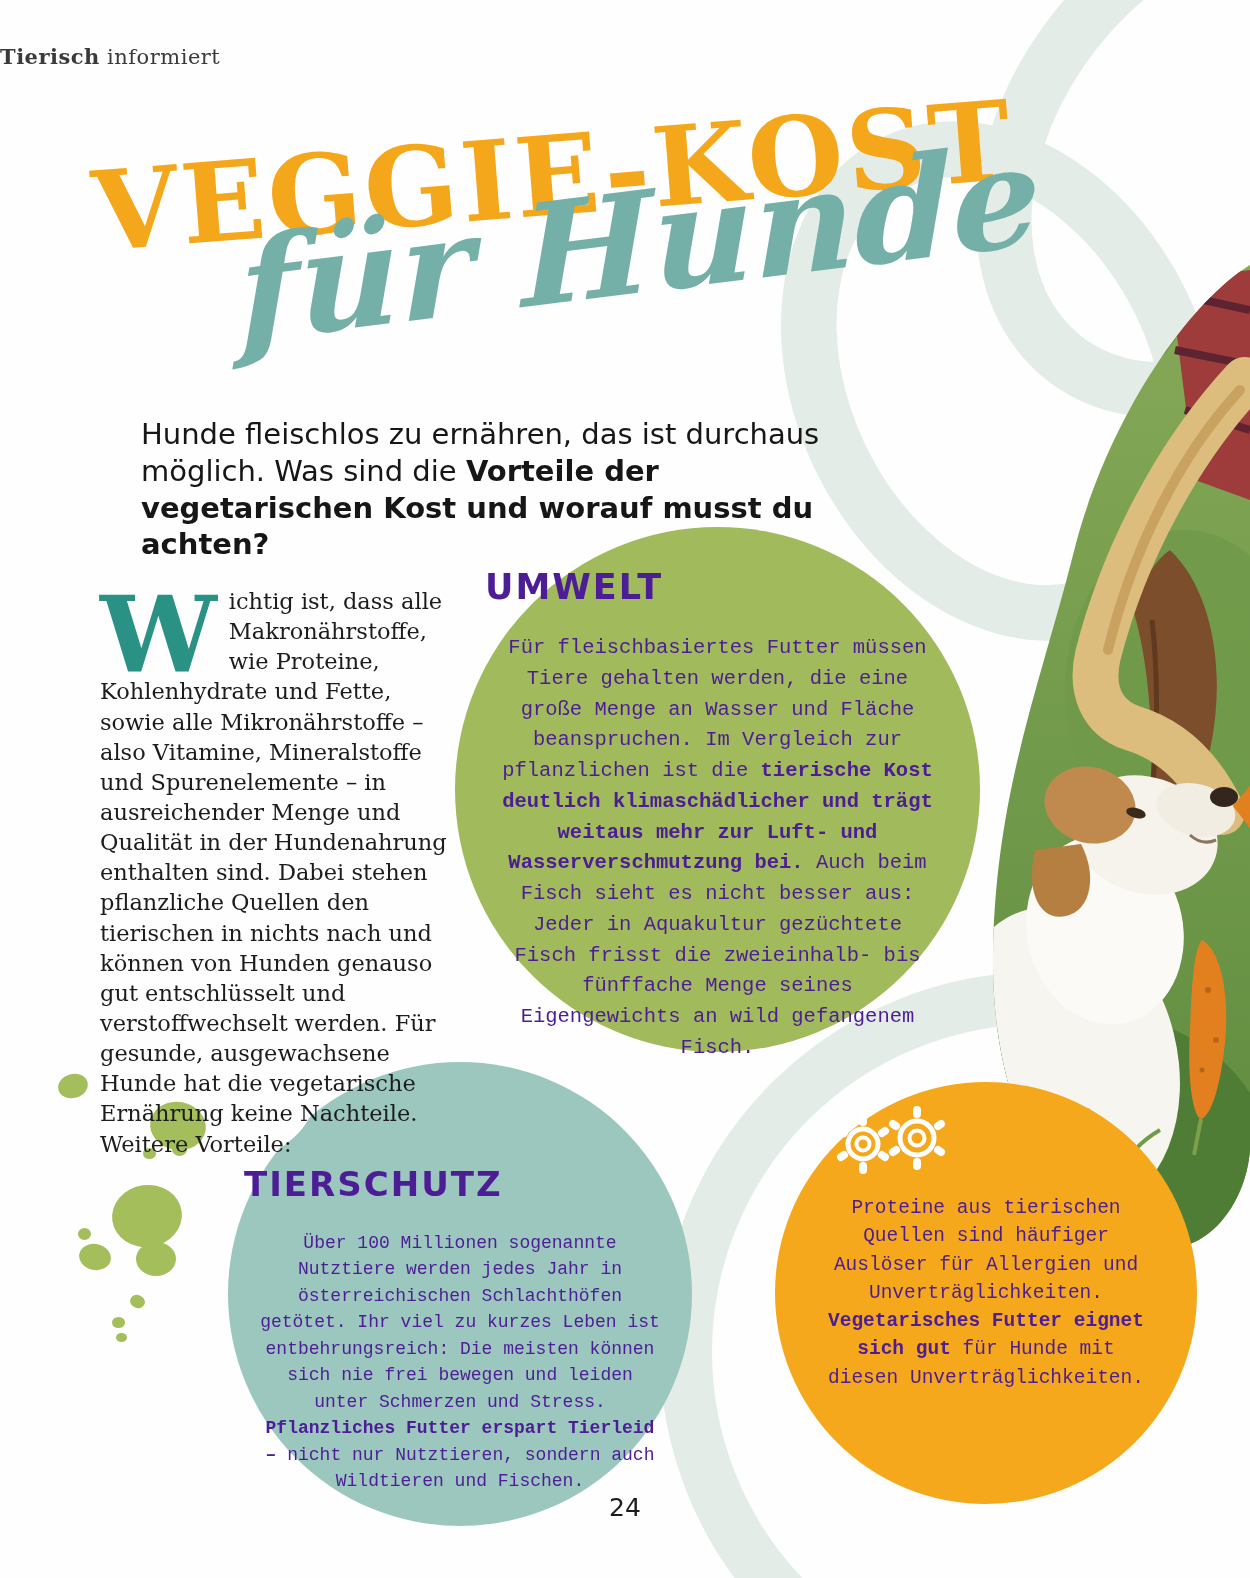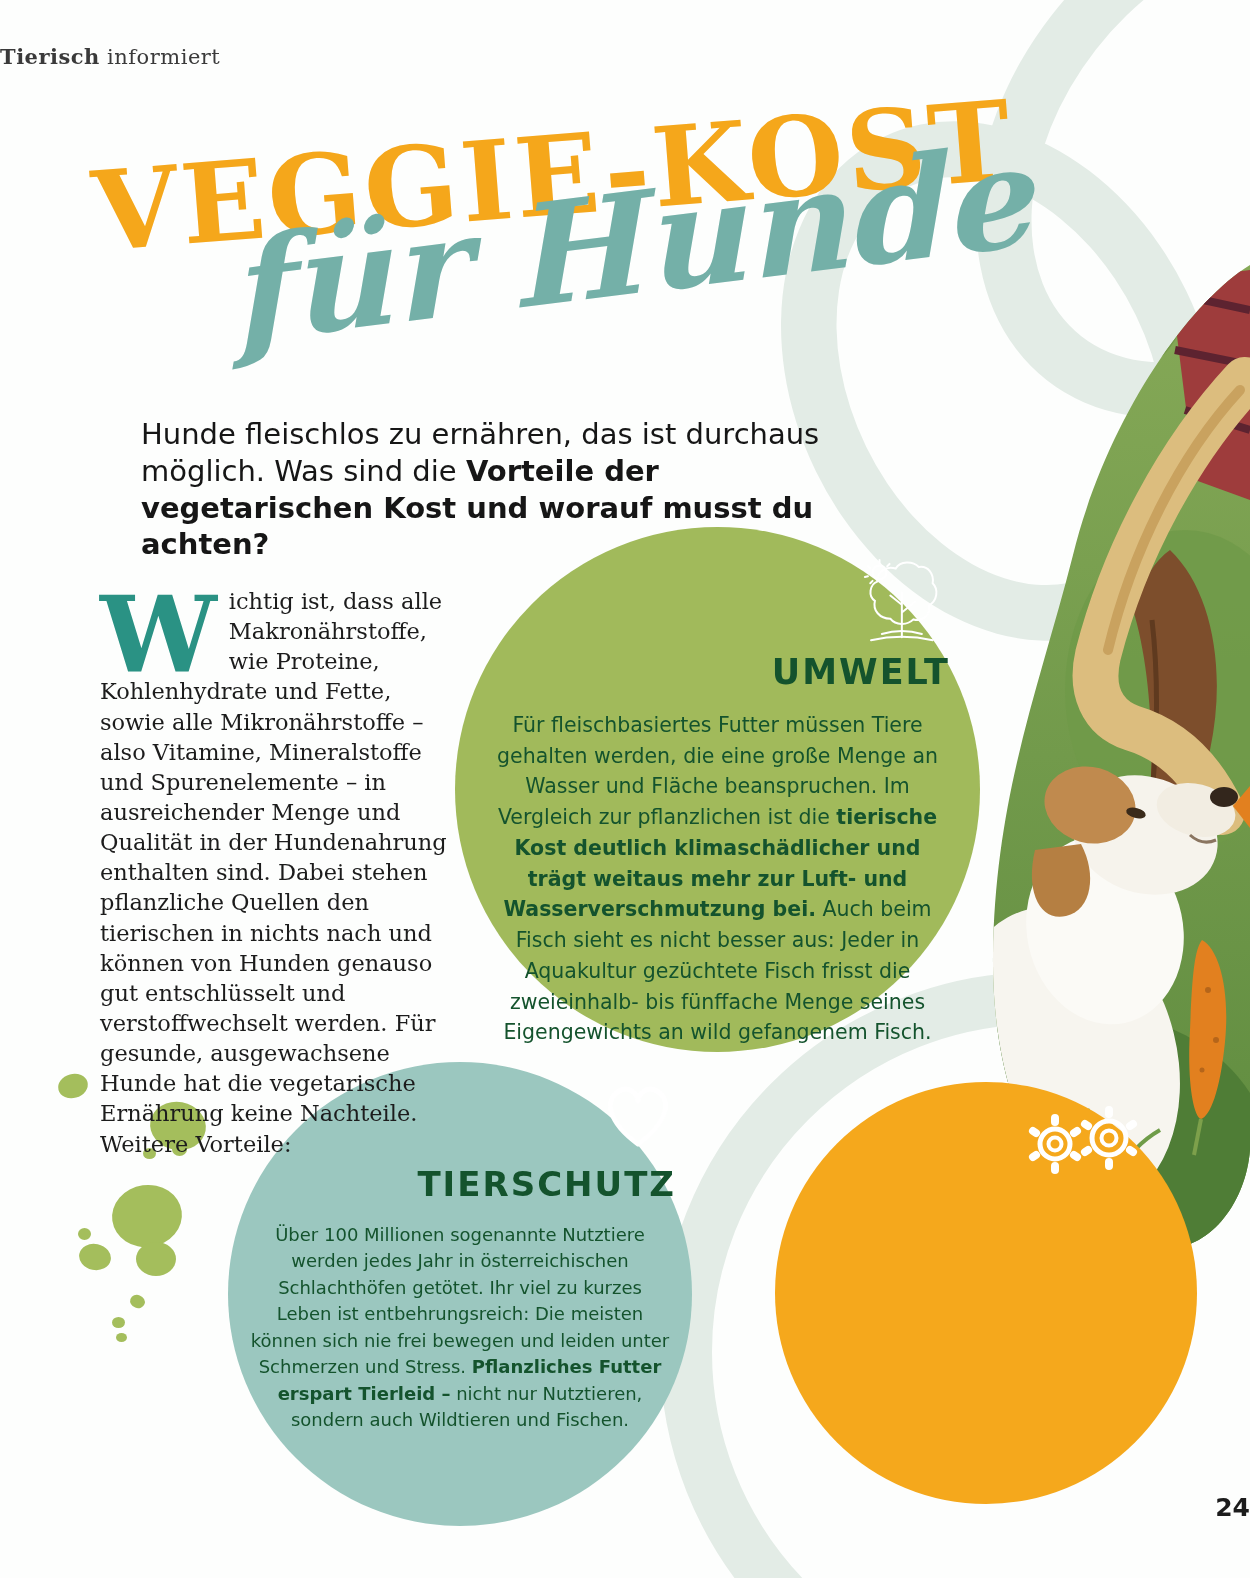--- a/index.html
+++ b/index.html
@@ -34,42 +34,42 @@
   .article{left:100px;top:586px;width:350px;font-family:"DejaVu Serif",serif;
            font-size:22.5px;line-height:1.34;color:#1c1c1c;z-index:8;text-align:left;}
   .dropcap{float:left;font-family:"DejaVu Serif",serif;font-weight:700;font-size:104px;
            line-height:.78;color:#2a9284;margin:8px 12px 0 0;}
 
   
   .photo{left:940px;top:250px;z-index:2;}
 
   
   .circle{position:absolute;border-radius:50%;display:flex;flex-direction:column;
-          align-items:flex-end;text-align:center;color:#14532d;box-sizing:border-box;}
-  .circle p{margin:4px;}
+          align-items:flex-start;text-align:center;color:#4c1d95;box-sizing:border-box;}
+  .circle p{margin:12px;font-family:Liberation Mono, monospace;}
   .circle b{font-weight:700;}
   .c-heading{font-weight:700;letter-spacing:2px;margin:10px 0 14px 0;}
   #c-umwelt{left:455px;top:527px;width:525px;height:525px;background:#a1ba5b;z-index:3;
             padding:30px 30px 0 30px;}
   #c-umwelt .c-heading{font-size:35px;}
   #c-umwelt p{font-size:20.5px;line-height:1.5;}
   #c-tierschutz{left:228px;top:1062px;width:464px;height:464px;background:#9bc7bf;z-index:3;
             padding:20px 16px 0 16px;}
   #c-tierschutz .c-heading{font-size:34px;margin-top:14px;}
   #c-tierschutz p{font-size:18px;line-height:1.47;}
   #c-vertraeglichkeit{left:775px;top:1082px;width:422px;height:422px;background:#f5a81c;z-index:4;
             padding:18px 40px 0 40px;}
   #c-vertraeglichkeit .c-heading{font-size:29px;letter-spacing:1px;margin-top:4px;}
   #c-vertraeglichkeit p{font-size:19.5px;line-height:1.45;}
 
   
   .dot{position:absolute;background:#a4be5c;border-radius:50%;z-index:2;}
 
   
-  .pagenum{left:0;top:1493px;width:1250px;text-align:right;font-weight:700;
+  .pagenum{left:0;top:1493px;width:1250px;text-align:center;font-weight:400;
            font-size:25px;color:#1c1c1c;z-index:8;}
 </style>
 </head>
 <body>
 
 <div class="ring" id="ringA"></div>
 <div class="ring" id="ringB"></div>
 <div class="ring" id="ringC"></div>
 
 <div class="abs header">
@@ -179,20 +179,21 @@
       <circle cx="48" cy="44" r="15"></circle>
       <circle cx="48" cy="44" r="6.5" stroke-width="4"></circle>
       <path d="M48,22 L48,18 M67,33 L70,31 M67,55 L70,57 M48,66 L48,70 M29,55 L26,57 M29,33 L26,31" stroke-width="8"></path>
     </g>
     <g stroke-width="5">
       <circle cx="102" cy="38" r="17"></circle>
       <circle cx="102" cy="38" r="7.5" stroke-width="4"></circle>
       <path d="M102,14 L102,10 M123,26 L126,24 M123,50 L126,52 M102,62 L102,66 M81,50 L78,52 M81,26 L78,24" stroke-width="8"></path>
     </g>
   </svg>
+  <p><span>Proteine aus tierischen Quellen sind häufiger Auslöser für Allergien und Unverträglichkeiten. </span><b>Vegetarisches Futter eignet sich gut</b><span> für Hunde mit diesen Unverträglichkeiten.</span></p>
 </div>
 
 <div>
   <div class="dot" style="left:58px;top:1074px;width:30px;height:24px;transform:rotate(-15deg);"></div>
   <div class="dot" style="left:150px;top:1102px;width:56px;height:48px;transform:rotate(10deg);"></div>
   <div class="dot" style="left:143px;top:1148px;width:13px;height:11px;"></div>
   <div class="dot" style="left:172px;top:1143px;width:15px;height:13px;"></div>
   <div class="dot" style="left:112px;top:1185px;width:70px;height:62px;transform:rotate(-8deg);"></div>
   <div class="dot" style="left:78px;top:1228px;width:13px;height:12px;"></div>
   <div class="dot" style="left:79px;top:1244px;width:32px;height:26px;transform:rotate(12deg);"></div>

